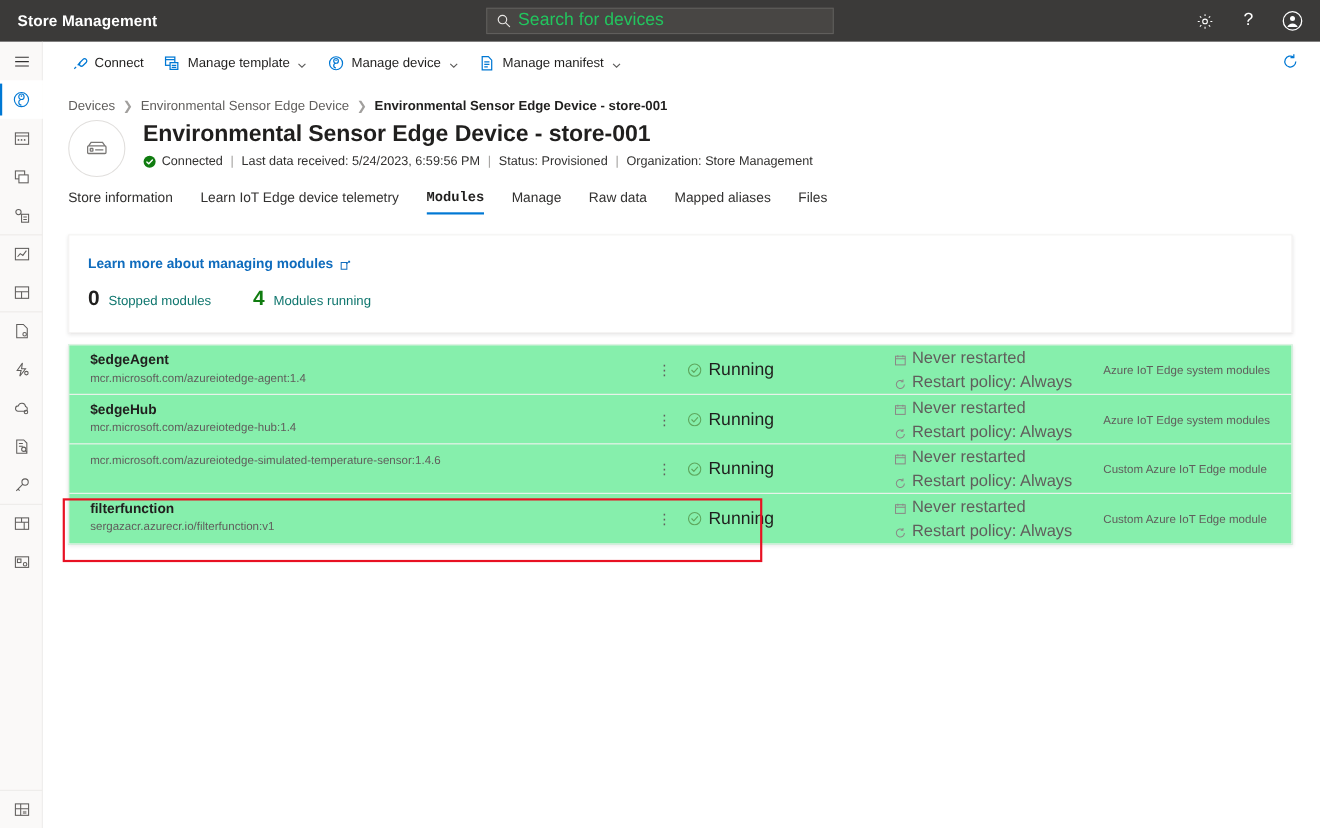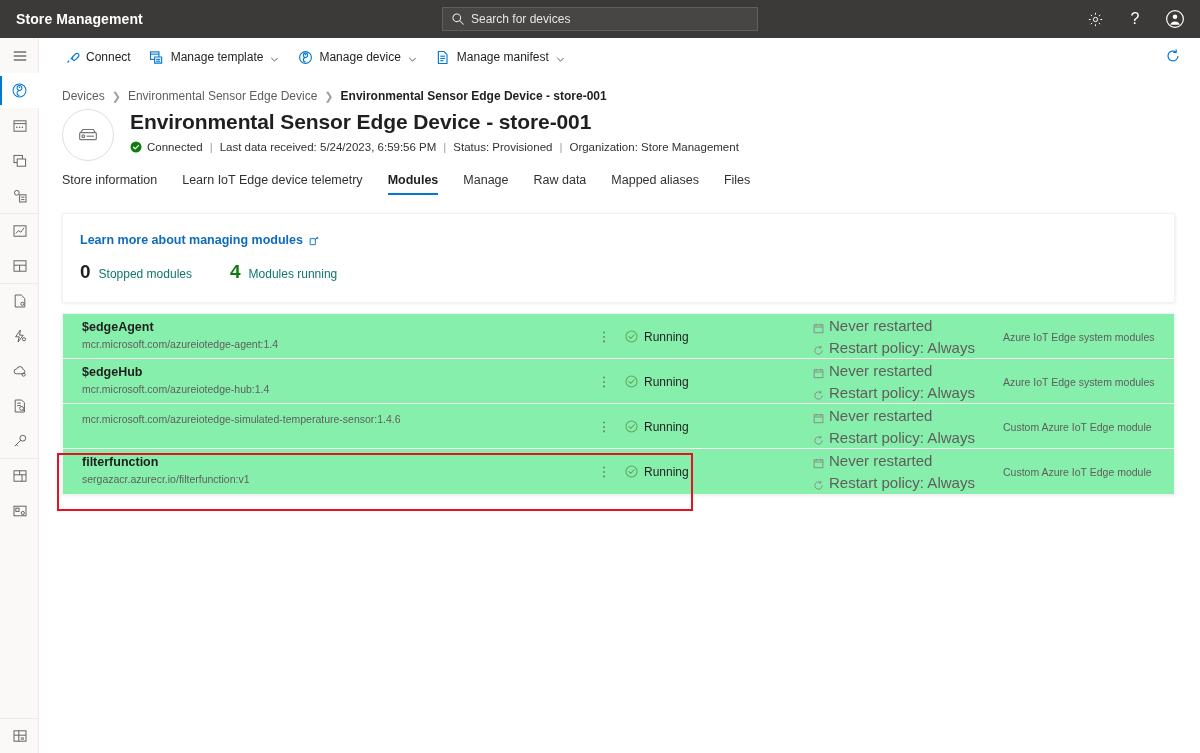--- a/index.html
+++ b/index.html
@@ -20,21 +20,21 @@
   .topbar-title {
     color: #ffffff; font-size: 14px; font-weight: 600;
     margin-left: 16px; letter-spacing: .1px;
   }
   .search-box {
     position: absolute; left: 442px; top: 7px; width: 316px; height: 24px;
     background: #484644; border: 1px solid #605e5c;
     display: flex; align-items: center; padding: 0 8px;
   }
   .search-box .mag { width: 14px; height: 14px; flex: 0 0 14px; margin-right: 6px; }
-  .search-box .ph { color: #e5e5e5; font-size: 12px; }
+  .search-box .ph { color: #22c55e; font-size: 16px; }
   .topbar-icons {
     position: absolute; right: 6px; top: 0; height: 38px;
     display: flex; align-items: center; gap: 2px;
   }
   .tb-icon {
     width: 38px; height: 38px; display: flex; align-items: center; justify-content: center;
     cursor: pointer;
   }
   .tb-icon svg { display: block; }
   .tb-qmark { color: #ffffff; font-size: 16px; line-height: 1; }
@@ -105,21 +105,21 @@
   .dev-sub .dot-ok { width: 12px; height: 12px; margin-right: 5px; flex:0 0 12px; }
   .dev-sub .pipe { margin: 0 7px; color: #a19f9d; }
 
   .tabs {
     position: absolute; left: 23px; top: 100px; display: flex; align-items: flex-end;
   }
   .tab {
     position: relative; font-size: 12.5px; color: #323130; padding: 0 0 8px 0;
     margin-right: 25px; cursor: pointer; white-space: nowrap;
   }
-  .tab.active { font-weight: 600; color: #201f1e; }
+  .tab.active { font-weight: 600; color: #201f1e; font-family: Liberation Mono, monospace; }
   .tab.active::after {
     content: ""; position: absolute; left: 0; right: 0; bottom: 0; height: 2px;
     background: #0078d4;
   }
 
   
   .info-card {
     position: absolute; left: 23px; top: 140px; width: 1113px; height: 90px;
     background: #ffffff; border: 1px solid #f3f2f1;
     box-shadow: 0 1.2px 3.6px rgba(0,0,0,.09), 0 .3px .9px rgba(0,0,0,.06);
@@ -151,21 +151,21 @@
   .mod-name-cell { position: absolute; left: 19px; top: 6px; }
   .mod-name { font-size: 12.5px; font-weight: 600; color: #201f1e; line-height: 15px; }
   .mod-image { font-size: 10.5px; color: #605e5c; margin-top: 3px; line-height: 13px; }
   .mod-more {
     position: absolute; left: 530px; top: 0; height: 45px; width: 22px;
     display: flex; align-items: center; justify-content: center; cursor: pointer;
     color: #605e5c; font-size: 13px; letter-spacing: 0; line-height: 1;
   }
   .mod-status {
     position: absolute; left: 562px; top: 0; height: 45px;
-    display: flex; align-items: center; font-size: 12px; color: #201f1e;
+    display: flex; align-items: center; font-size: 16px; color: #201f1e;
   }
   .mod-status .sicon { width: 13px; height: 13px; margin-right: 6px; flex: 0 0 13px; }
   .mod-restart {
     position: absolute; left: 750px; top: 0; height: 45px;
     display: flex; flex-direction: column; justify-content: center; gap: 5px;
   }
   .mod-restart .line { display: flex; align-items: center; font-size: 15px; color: #605e5c; }
   .mod-restart .line .li { width: 11px; height: 11px; margin-right: 5px; flex: 0 0 11px; }
   .mod-type {
     position: absolute; left: 940px; top: 0; height: 45px;

